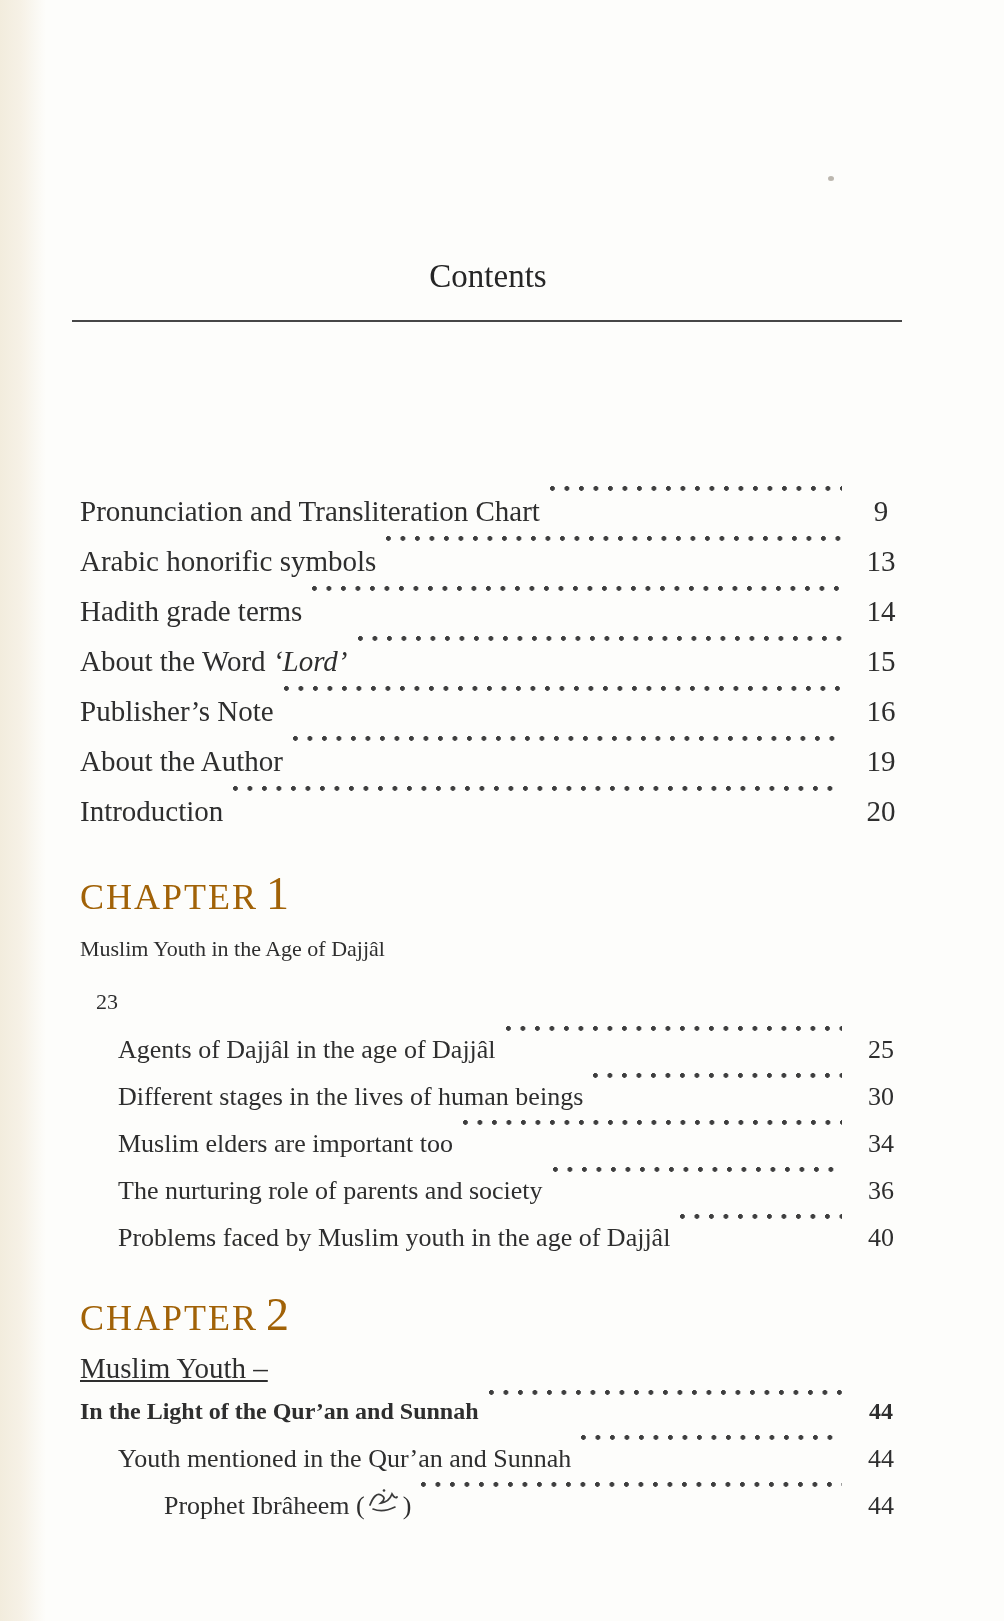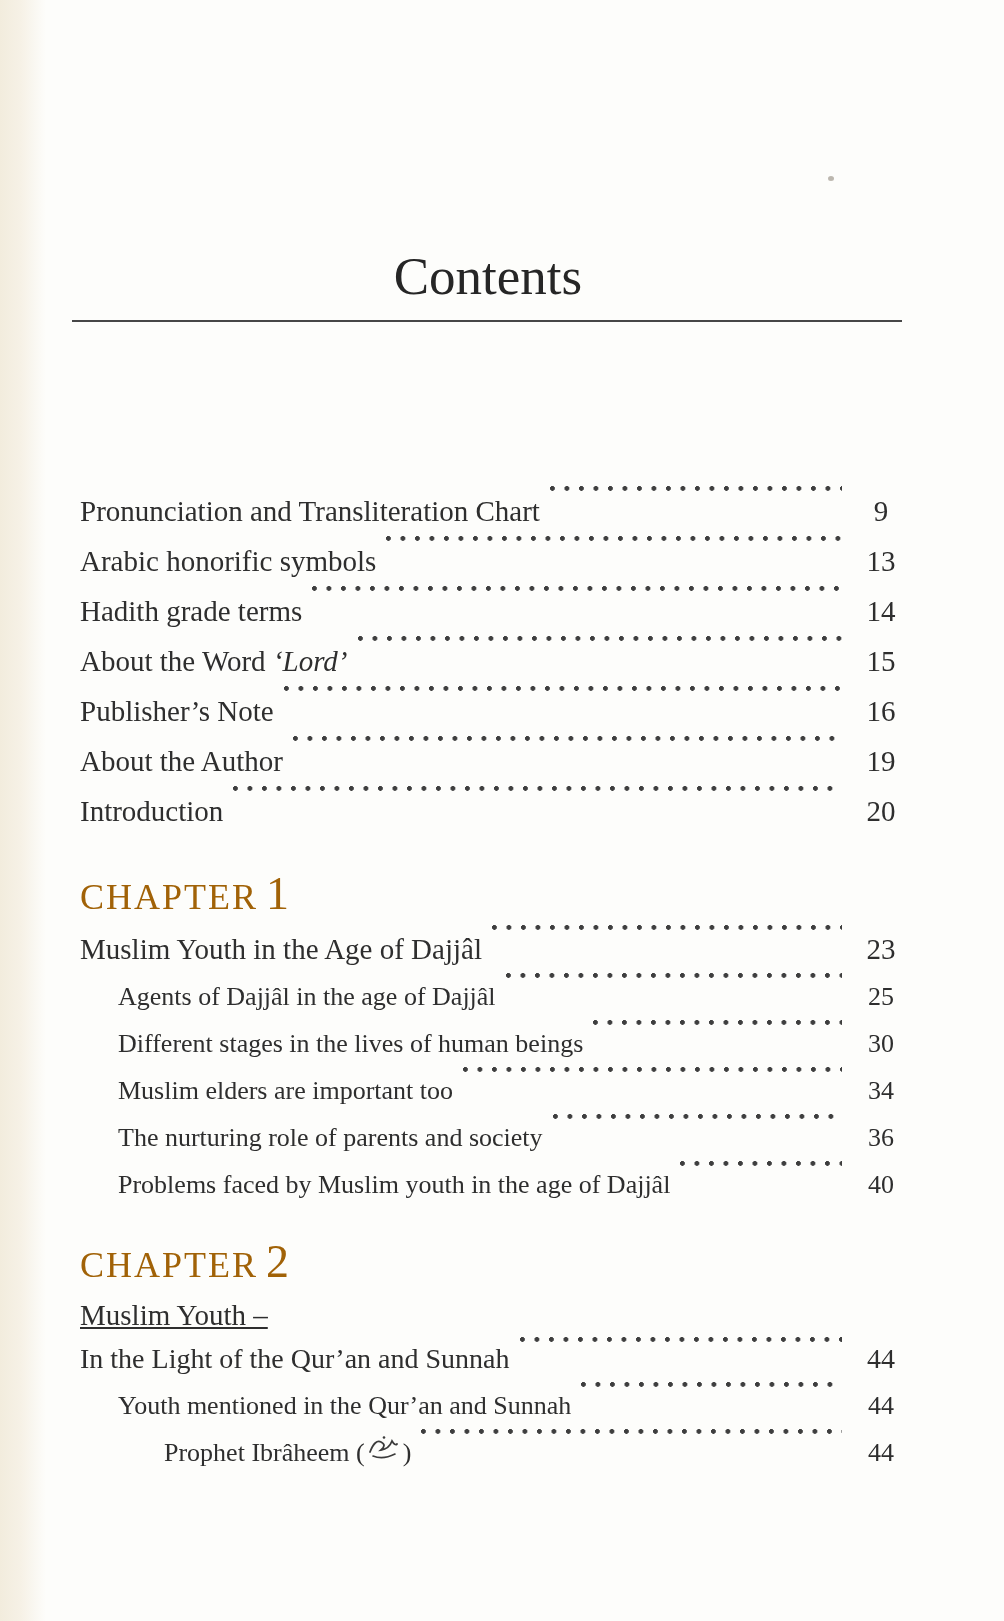--- a/index.html
+++ b/index.html
@@ -16,37 +16,37 @@
     background: linear-gradient(90deg, #f2ecdd 0%, #f6f1e6 45%, rgba(253,253,251,0) 100%);
   }
   .scan-artifact {
     position: absolute; left: 828px; top: 176px; width: 6px; height: 5px;
     border-radius: 50%; background: #a59f96; opacity: .75;
   }
   .content { position: relative; padding: 0 108px 0 80px; }
 
   .title {
     margin: 0; padding-top: 250px;
-    font-size: 53px; font-weight: normal; line-height: 52px;
+    font-size: 33px; font-weight: normal; line-height: 52px;
     text-align: center; color: #262626;
   }
   .rule {
     height: 0; border-top: 2px solid #474747;
     margin: 18px -6px 0 -8px;
   }
 
   .toc { margin-top: 164px; }
   .row { display: flex; align-items: flex-start; }
   .lbl { white-space: pre; }
   .fm   { font-size: 29px; line-height: 50px; }
-  .main { font-size: 29px; line-height: 48px; }
+  .main { font-size: 22px; line-height: 48px; flex-direction: column; }
   .sub  { font-size: 26px; line-height: 47px; padding-left: 38px; }
   .sub2 { padding-left: 84px; }
   .tline1 { font-size: 29px; line-height: 44px; text-decoration: underline; }
-  .tline2 { font-size: 28px; line-height: 43px; }
+  .tline2 { font-size: 24px; line-height: 43px; font-weight: bold; }
 
   .leader {
     flex: 1 1 auto; height: 5px; margin: 0 12px 0 10px;
     background-image: radial-gradient(circle at 2.4px 2.4px, #3e3e3e 2.1px, rgba(0,0,0,0) 2.7px);
     background-size: 14.5px 5px;
     background-repeat: repeat-x;
     background-position: 0 100%;
   }
   .pg { min-width: 54px; text-align: center; margin-right: -12px; }
 

